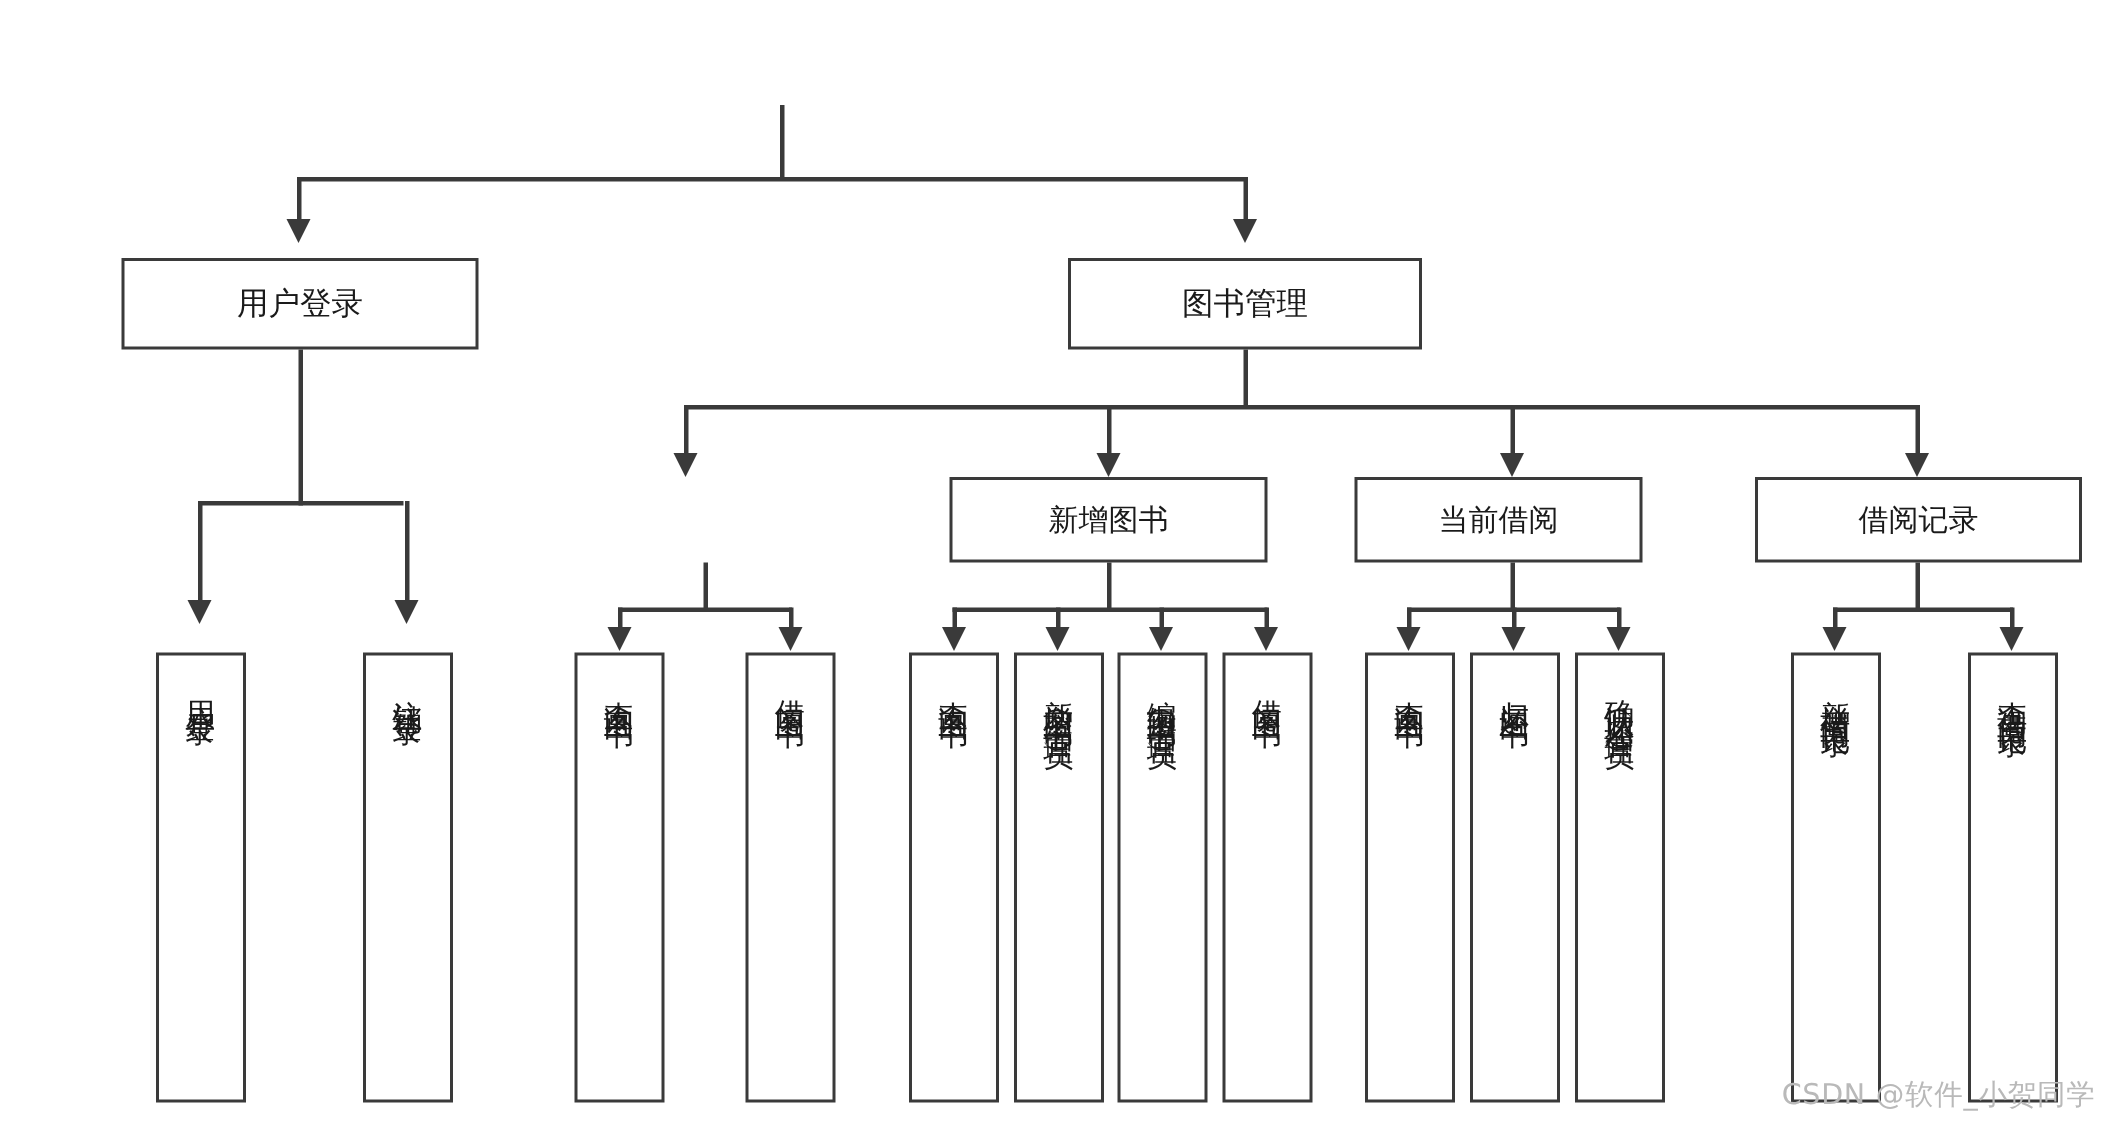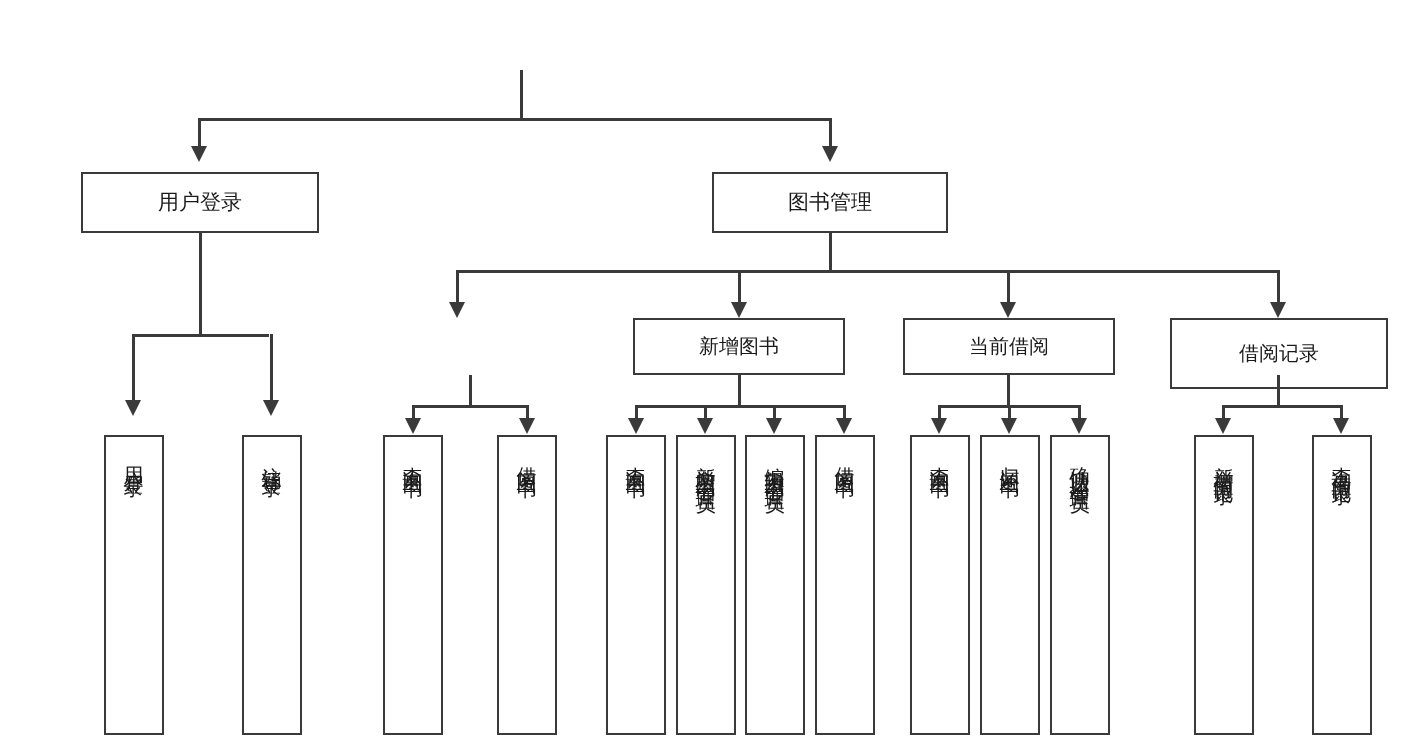--- a/index.html
+++ b/index.html
@@ -120,24 +120,24 @@
 
   <div class="edge vline" style="left:1007px;top:270px;width:2.5px;height:34px;"></div>
   <div class="arrow" style="left:1000px;top:302px;"></div>
 
   <div class="edge vline" style="left:1277px;top:270px;width:2.5px;height:34px;"></div>
   <div class="arrow" style="left:1270px;top:302px;"></div>
 
   <div class="node lvl3" style="left:633px;top:318px;width:212px;height:57px;">
     <span>新增图书</span>
   </div>
-  <div class="node lvl3" style="left:903px;top:318px;width:212px;height:57px;">
+  <div class="node lvl3" style="left:903px;top:318px;width:192px;height:57px;">
     <span>当前借阅</span>
   </div>
-  <div class="node lvl3" style="left:1170px;top:318px;width:218px;height:71px;">
+  <div class="node lvl3" style="left:1170px;top:318px;width:218px;height:57px;">
     <span>借阅记录</span>
   </div>
 
   <div class="edge vline" style="left:469px;top:375px;width:2.5px;height:32px;"></div>
   <div class="edge hline" style="left:412px;top:405px;width:116px;height:2.5px;"></div>
   <div class="edge vline" style="left:412px;top:405px;width:2.5px;height:16px;"></div>
   <div class="arrow" style="left:405px;top:418px;"></div>
   <div class="edge vline" style="left:526px;top:405px;width:2.5px;height:16px;"></div>
   <div class="arrow" style="left:519px;top:418px;"></div>
 
@@ -205,14 +205,15 @@
     <span class="vtext">确认归还（管理员）</span>
   </div>
 
   <div class="node leaf" style="left:1194px;top:435px;width:60px;height:300px;">
     <span class="vtext">新增借阅记录</span>
   </div>
   <div class="node leaf" style="left:1312px;top:435px;width:60px;height:300px;">
     <span class="vtext">查询借阅记录</span>
   </div>
 
+  <div id="watermark">CSDN @软件_小贺同学</div>
 
 </div>
 
 </body></html>

